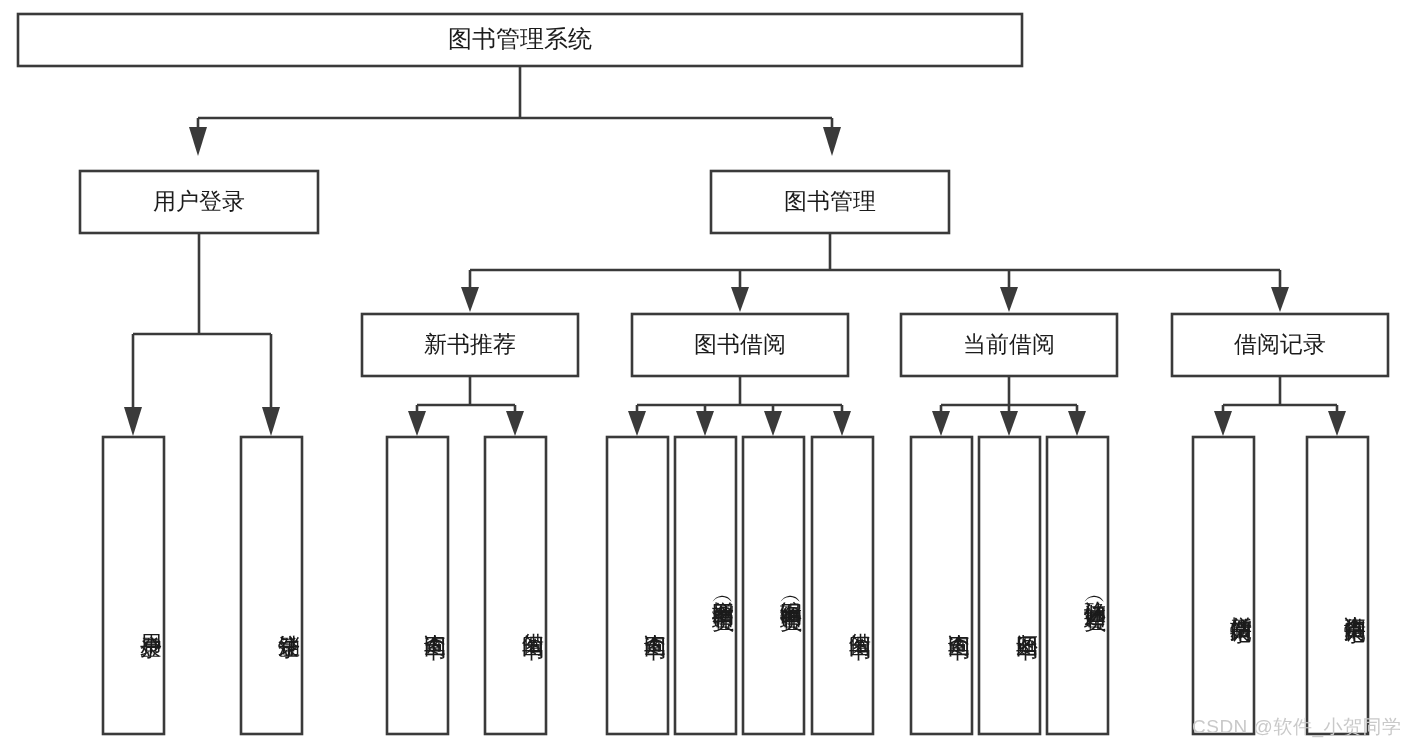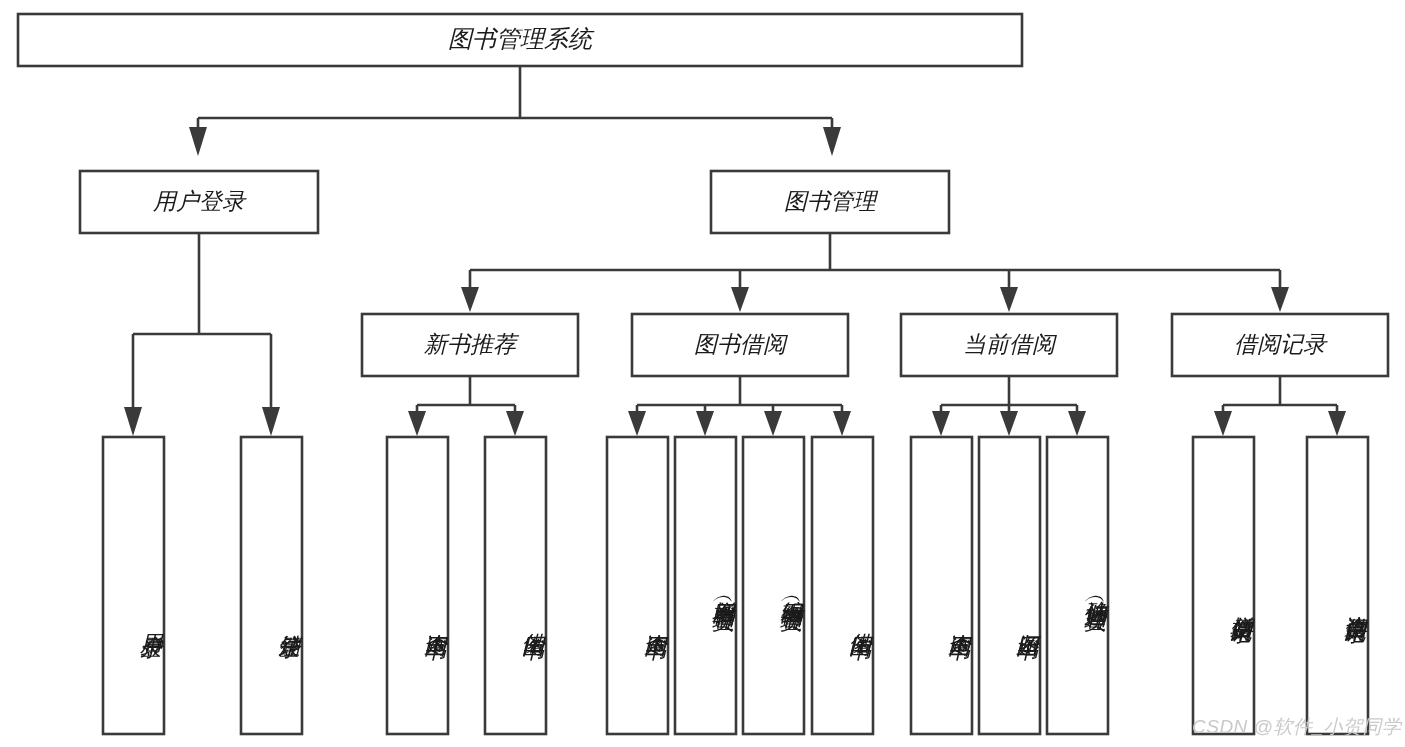--- a/index.html
+++ b/index.html
@@ -13,21 +13,20 @@
     font-family: "Liberation Sans", "DejaVu Sans", sans-serif;
     overflow: hidden;
     position: relative;
   }
   #diagram-root {
     position: absolute;
     left: 0;
     top: 0;
     width: 1352px;
     height: 747px;
-    font-style: italic;
   }
   svg.flow {
     display: block;
     width: 1405px;
     height: 747px;
   }
   .node-box {
     fill: #ffffff;
     stroke: #3a3a3a;
     stroke-width: 2.6;

